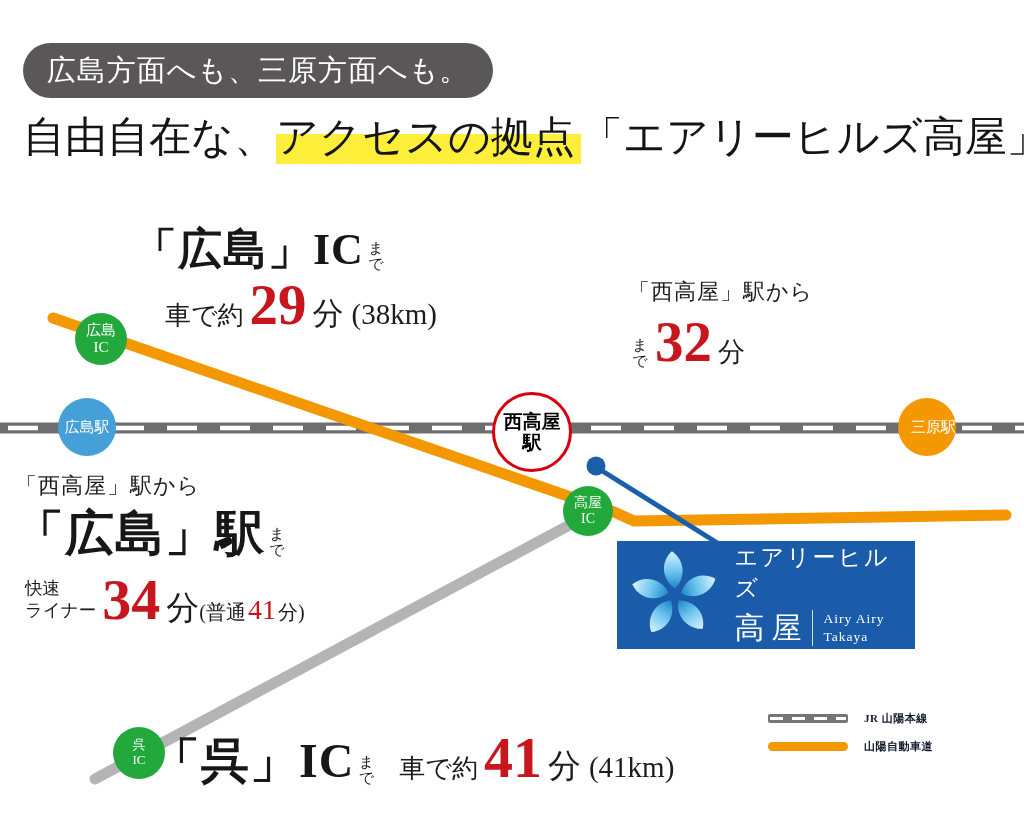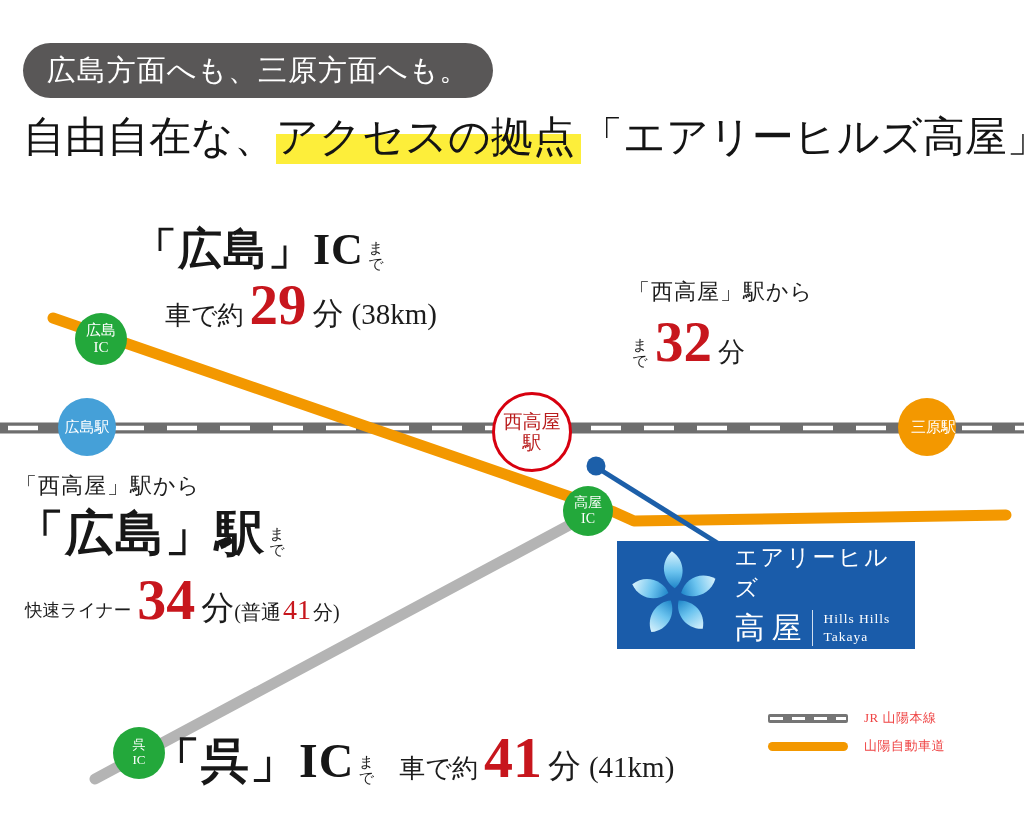--- a/index.html
+++ b/index.html
@@ -19,22 +19,22 @@
   
   .map-svg{position:absolute;left:0;top:0;z-index:1;}
 
   
   .marker{position:absolute;border-radius:50%;display:flex;flex-direction:column;
     align-items:center;justify-content:center;color:#fff;line-height:1.12;
     text-align:center;z-index:3;font-weight:500;}
   .m-hic{left:75px;top:313px;width:52px;height:52px;background:#23a83b;font-size:15px;}
   .m-hsta{left:58px;top:398px;width:58px;height:58px;background:#45a0d8;font-size:15px;}
   .m-nishi{left:492px;top:392px;width:80px;height:80px;background:#fff;
-    border:3px solid #d7000f;box-sizing:border-box;color:#b91c1c;
-    font-size:19px;font-weight:400;}
+    border:3px solid #d7000f;box-sizing:border-box;color:#000000;
+    font-size:19px;font-weight:700;}
   .m-mihara{left:898px;top:398px;width:58px;height:58px;background:#f39800;font-size:15px;align-items:flex-end;}
   .m-takaya{left:563px;top:486px;width:50px;height:50px;background:#23a83b;font-size:14px;}
   .m-kure{left:113px;top:727px;width:52px;height:52px;background:#23a83b;font-size:13px;}
 
   
   .note{position:absolute;z-index:4;white-space:nowrap;}
   .row{display:flex;align-items:baseline;}
   .dest{font-weight:700;letter-spacing:1px;color:#171717;line-height:1;text-align:right;}
   .made{writing-mode:vertical-rl;text-orientation:upright;font-size:15px;
     line-height:1;letter-spacing:1px;align-self:flex-end;margin:0 2px 6px 4px;}
@@ -51,21 +51,21 @@
 
   .n-mihara{left:628px;top:277px;}
   .from{font-size:22px;letter-spacing:1px;margin-bottom:8px;font-family:Liberation Serif, serif;}
   .n-mihara .dest{font-size:46px;}
   .n-mihara .min{font-size:57px;}
   .n-mihara .unit{font-size:27px;}
 
   .n-hsta{left:15px;top:471px;}
   .n-hsta .dest{font-size:49px;}
   .n-hsta .row3{margin-top:14px;margin-left:10px;align-items:baseline;}
-  .mode-col{display:flex;flex-direction:row;font-size:17.5px;line-height:1.25;
+  .mode-col{display:flex;flex-direction:column;font-size:17.5px;line-height:1.25;
     align-self:flex-end;margin-bottom:5px;justify-content:flex-end;}
   .n-hsta .min{font-size:58px;}
   .n-hsta .unit{font-size:33px;}
   .alt{font-size:20px;}
   .alt-min{color:#c7161d;font-size:28px;margin:0 2px;}
 
   .n-kure{left:152px;top:730px;}
   .n-kure .dest{font-size:48px;}
   .n-kure .mode{margin-left:24px;}
   .n-kure .min{font-size:58px;}
@@ -84,21 +84,21 @@
 
   
   .legend{position:absolute;left:768px;top:710px;z-index:4;}
   .lg-row{display:flex;align-items:center;height:16px;margin-bottom:12px;}
   .ls{display:inline-block;width:80px;height:9px;margin-right:16px;}
   .ls-rail{background:#757575;position:relative;border-radius:2px;}
   .ls-rail-dash{position:absolute;left:2px;right:2px;top:3px;height:3px;
     background:repeating-linear-gradient(90deg,#fff 0 13px,rgba(0,0,0,0) 13px 22px);}
   .ls-orange{background:#f39800;border-radius:5px;}
   .ls-gray{background:#b4b4b4;border-radius:5px;}
-  .lg-label{font-size:13px;font-weight:400;color:#ef4444;letter-spacing:0.5px;}
+  .lg-label{font-size:11px;font-weight:700;color:#0f172a;letter-spacing:0.5px;}
 </style>
 </head>
 <body>
 
 <div class="stage">
 
   <svg class="map-svg" width="1024" height="827" viewBox="0 0 1024 827">
     <line x1="0" y1="428" x2="1024" y2="428" stroke="#6e6e6e" stroke-width="11"></line>
     <line x1="8" y1="428" x2="1024" y2="428" stroke="#ffffff" stroke-width="4.5" stroke-dasharray="30 23"></line>
     <polyline points="53,318 614,512 634,521 1006,515" fill="none" stroke="#f39800" stroke-width="11" stroke-linecap="round" stroke-linejoin="round"></polyline>
@@ -203,21 +203,21 @@
         <path d="M0,-7 C-13,-16 -16,-34 -3,-46 C12,-36 11,-16 0,-7 Z" fill="url(#pg)" transform="rotate(216)"></path>
         <path d="M0,-7 C-13,-16 -16,-34 -3,-46 C12,-36 11,-16 0,-7 Z" fill="url(#pg)" transform="rotate(288)"></path>
       </g>
     </svg>
     <div class="logo-text">
       <div class="logo-kana">エアリーヒルズ</div>
       <div class="logo-row">
         <span class="logo-kanji">高屋</span>
         <span class="logo-div"></span>
         <span class="logo-en">
-          <span>Hills Hills</span><br>
+          <span>Airy Airy</span><br>
           <span>Takaya</span>
         </span>
       </div>
     </div>
   </div>
 
   <div class="legend">
     <div class="lg-row">
       <span class="ls ls-rail">
           <span class="ls-rail-dash"></span>

